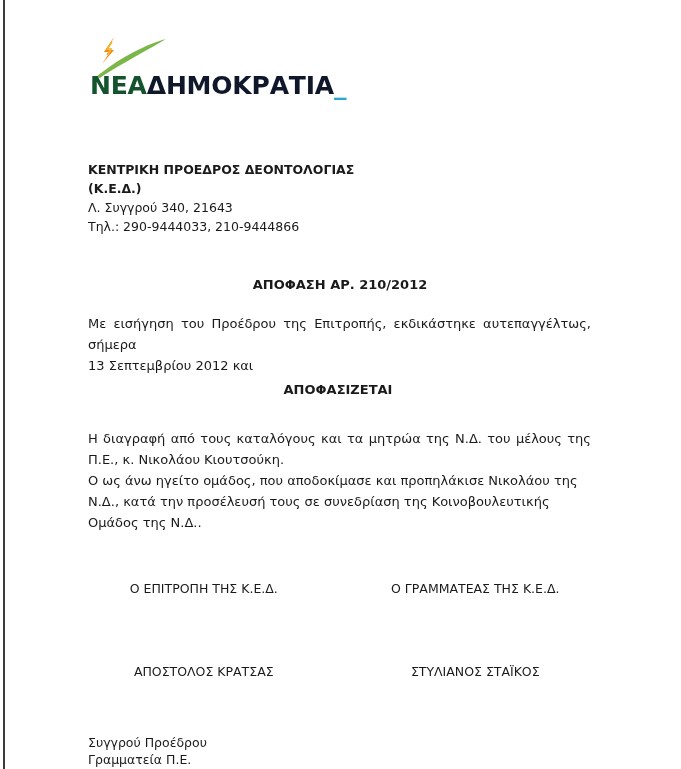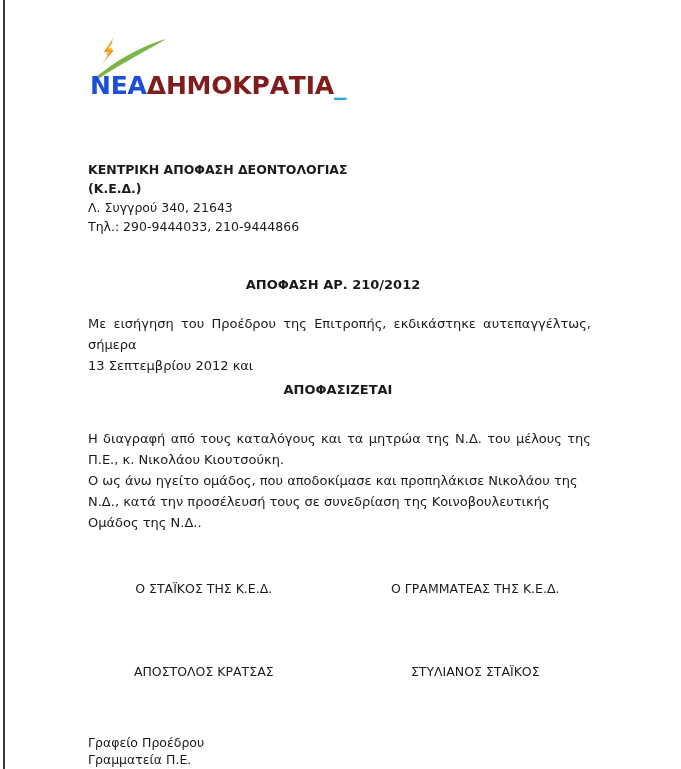--- a/index.html
+++ b/index.html
@@ -54,39 +54,39 @@
     position: absolute;
     left: 2px;
     top: 40px;
     font-family: "DejaVu Sans", "Liberation Sans", sans-serif;
     font-size: 25px;
     font-weight: 600;
     letter-spacing: -0.2px;
     white-space: nowrap;
     line-height: 1;
   }
-  .wm-nea   { color: #1d4ed8; }
-  .wm-dimo  { color: #7f1d1d; }
+  .wm-nea   { color: #14532d; }
+  .wm-dimo  { color: #0f172a; }
   .wm-tail  { color: #2aa8cf; }
 
   
   .header-block {
     position: absolute;
     left: 83px;
     top: 160px;
     width: 420px;
     font-size: 12.5px;
     line-height: 19px;
   }
   .header-block .bold { font-weight: bold; }
 
   
   .doc-title {
     position: absolute;
-    left: 78px;
+    left: 85px;
     top: 277px;
     width: 500px;
     text-align: center;
     font-size: 13px;
     font-weight: bold;
   }
   .doc-subtitle {
     position: absolute;
     left: 83px;
     top: 382px;
@@ -183,21 +183,21 @@
   <div class="logo-block">
     <svg class="logo-mark" viewBox="0 0 86 46">
       <path d="M8 44 C18 36, 34 24, 52 16 C62 11, 70 8, 78 6 C70 11, 60 16, 50 22 C36 30, 20 39, 12 45 Z" fill="#7ab648"></path>
       <path d="M26 4 L16 19 L22 19 L14 31 L26 17 L20 17 Z" fill="#f08a1e"></path>
       <path d="M24 9 L19 16 L23 16 L19 22" stroke="#f0b429" stroke-width="1.6" fill="none"></path>
     </svg>
     <div class="logo-wordmark"><span class="wm-nea">ΝΕΑ</span><span class="wm-dimo">ΔΗΜΟΚΡΑΤΙΑ</span><span class="wm-tail">_</span></div>
   </div>
 
   <div class="header-block">
-    <div class="bold">ΚΕΝΤΡΙΚΗ ΑΠΟΦΑΣΗ ΔΕΟΝΤΟΛΟΓΙΑΣ</div>
+    <div class="bold">ΚΕΝΤΡΙΚΗ ΠΡΟΕΔΡΟΣ ΔΕΟΝΤΟΛΟΓΙΑΣ</div>
     <div class="bold">(Κ.Ε.Δ.)</div>
     <div>Λ. Συγγρού 340, 21643</div>
     <div>Τηλ.: 290-9444033, 210-9444866</div>
   </div>
 
   <div class="doc-title">ΑΠΟΦΑΣΗ ΑΡ. 210/2012</div>
 
   <div class="intro-para">
     <div>Με εισήγηση του Προέδρου της Επιτροπής, εκδικάστηκε αυτεπαγγέλτως, σήμερα</div>
     <div class="lastline">13 Σεπτεμβρίου 2012 και</div>
@@ -205,30 +205,30 @@
 
   <div class="doc-subtitle">ΑΠΟΦΑΣΙΖΕΤΑΙ</div>
 
   <div class="body-block">
     <p>Η διαγραφή από τους καταλόγους και τα μητρώα της Ν.Δ. του μέλους της Π.Ε., κ. Νικολάου Κιουτσούκη.</p>
     <p class="flush">Ο ως άνω ηγείτο ομάδος, που αποδοκίμασε και προπηλάκισε Νικολάου της Ν.Δ., κατά την προσέλευσή τους σε συνεδρίαση της Κοινοβουλευτικής Ομάδος της Ν.Δ..</p>
   </div>
 
   <div class="sig-titles">
     <div class="sig-row">
-      <div class="sig-col left">Ο ΣΤΑΪΚΟΣ ΤΗΣ Κ.Ε.Δ.</div>
+      <div class="sig-col left">Ο ΕΠΙΤΡΟΠΗ ΤΗΣ Κ.Ε.Δ.</div>
       <div class="sig-col right">Ο ΓΡΑΜΜΑΤΕΑΣ ΤΗΣ Κ.Ε.Δ.</div>
     </div>
   </div>
 
   <div class="sig-names">
     <div class="sig-row">
       <div class="sig-col left">ΑΠΟΣΤΟΛΟΣ ΚΡΑΤΣΑΣ</div>
       <div class="sig-col right">ΣΤΥΛΙΑΝΟΣ ΣΤΑΪΚΟΣ</div>
     </div>
   </div>
 
   <div class="footer-block">
-    <div>Γραφείο Προέδρου</div>
+    <div>Συγγρού Προέδρου</div>
     <div>Γραμματεία Π.Ε.</div>
   </div>
 
 </div>
 
 </body></html>

